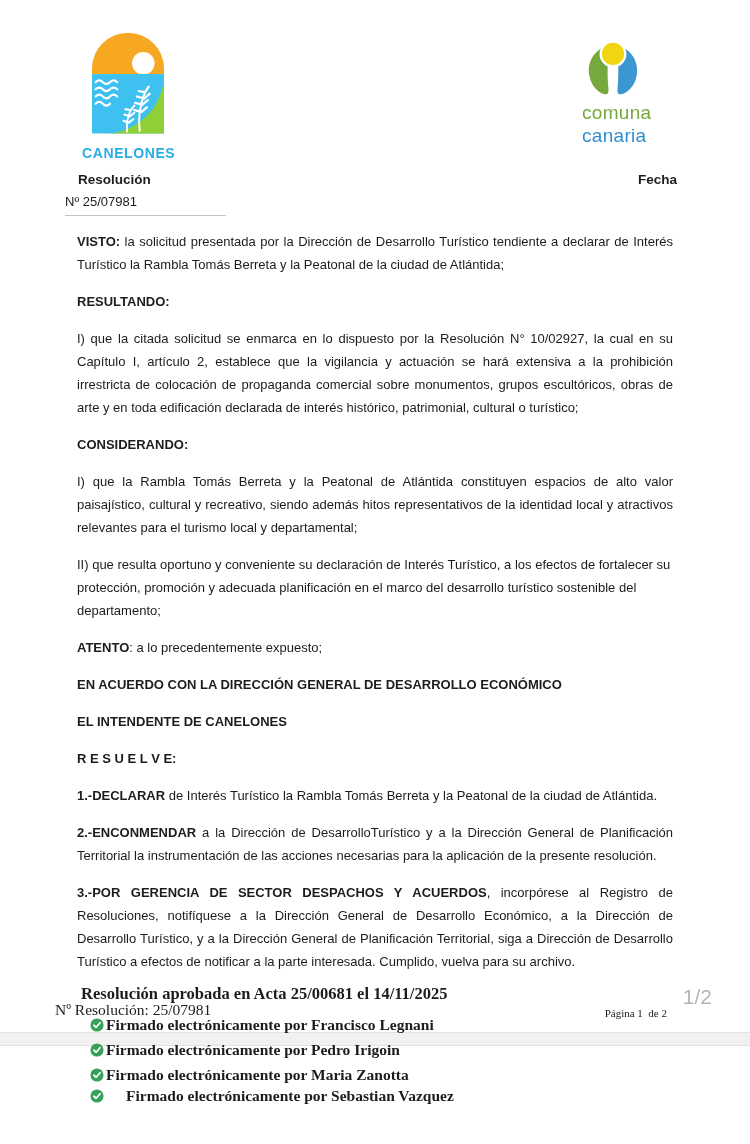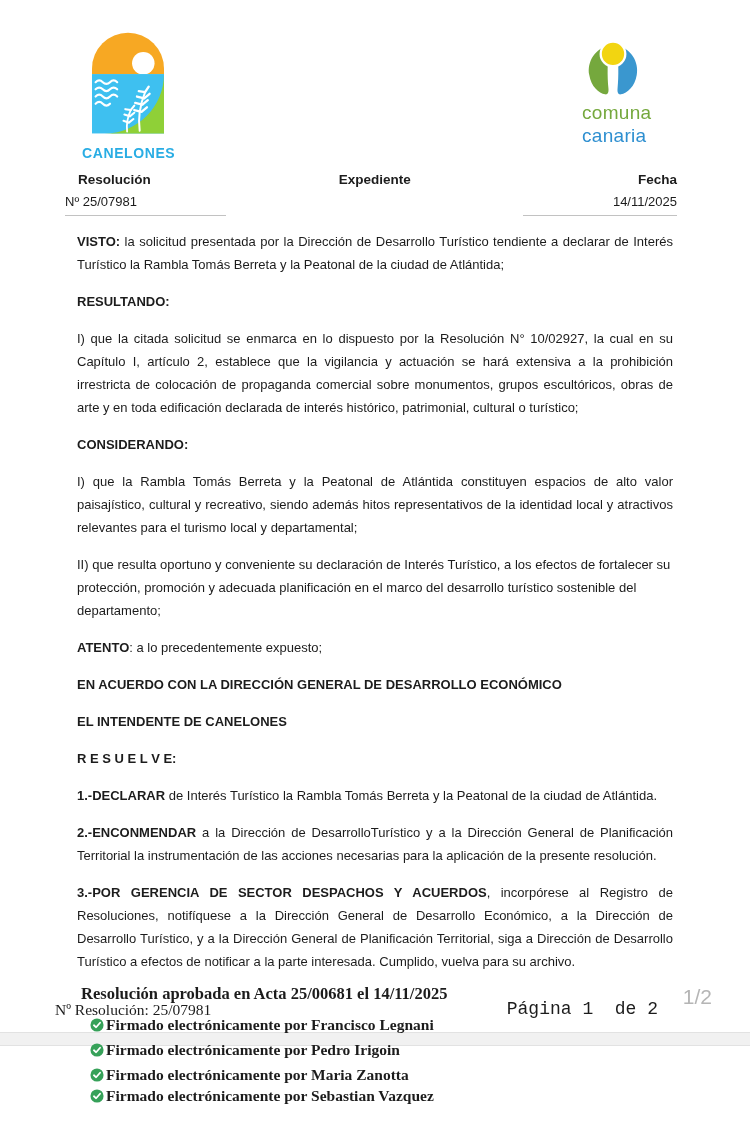--- a/index.html
+++ b/index.html
@@ -79,31 +79,31 @@
   }
   .sig svg { flex:none; margin-right:2px; }
 
   
   .footer { position:absolute; left:0; right:0; bottom:11px; height:22px; }
   .footer .res {
     position:absolute; left:55px; bottom:2px;
     font-family:"Liberation Serif", serif; font-size:15.5px;
   }
   .footer .pag {
-    position:absolute; right:92px; bottom:2px;
-    font-family:Liberation Mono, monospace; font-size:18px;
+    position:absolute; right:83px; bottom:2px;
+    font-family:Liberation Serif, serif; font-size:11px;
     white-space:pre;
   }
   .footer .viewer {
     position:absolute; right:38px; bottom:12px;
     font-family:"Liberation Sans", sans-serif;
     font-size:21px; color:#b5b5b5;
   }
 
-  .page2 .sig { margin:37px 0 0 90px; }
+  .page2 .sig { margin:37px 0 0 90px;gap:20px; }
 </style>
 </head>
 <body>
 
 <div class="page page1">
 
   <div class="logo-row">
 
     <div class="canelones">
       <svg width="90" height="113" viewBox="0 0 100 125">
@@ -137,25 +137,23 @@
       <div class="l2">canaria</div>
     </div>
   </div>
 
   <div class="header-row">
     <div class="hcol hc1">
       <div class="lbl">Resolución</div>
       <div class="val">Nº 25/07981</div>
     </div>
     <div class="hcol hc2">
-      <div class="lbl">Expediente</div>
     </div>
     <div class="hcol hc3">
       <div class="lbl">Fecha</div>
-      <div class="val">14/11/2025</div>
     </div>
   </div>
 
   <div class="doc-body">
     <p class="para"><b>VISTO:</b><span> la solicitud presentada por la Dirección de Desarrollo Turístico tendiente a declarar de Interés Turístico la Rambla Tomás Berreta y la Peatonal de la ciudad de Atlántida;</span></p>
 
     <p class="para nj"><b>RESULTANDO:</b></p>
 
     <p class="para">I) que la citada solicitud se enmarca en lo dispuesto por la Resolución N° 10/02927, la cual en su Capítulo I, artículo 2, establece que la vigilancia y actuación se hará extensiva a la prohibición irrestricta de colocación de propaganda comercial sobre monumentos, grupos escultóricos, obras de arte y en toda edificación declarada de interés histórico, patrimonial, cultural o turístico;</p>
 

